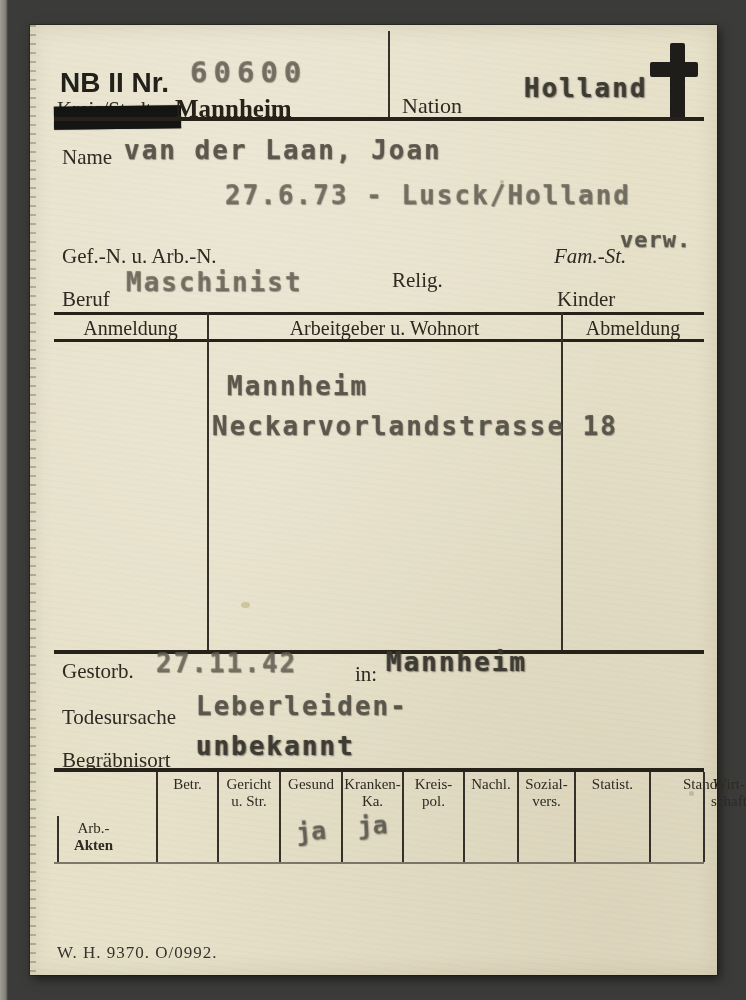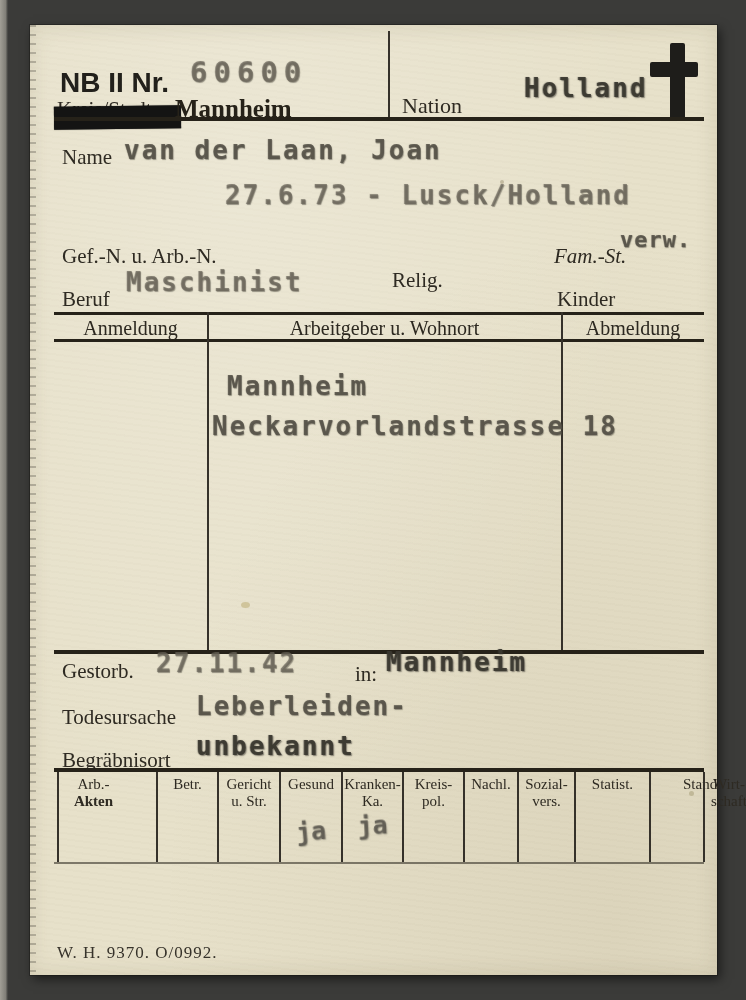--- a/index.html
+++ b/index.html
@@ -121,21 +121,21 @@
   <div class="abs typed typed-dark" style="left:356px;top:622px;">Mannheim</div>
 
   <div class="abs lbl" style="left:32px;top:680px;">Todesursache</div>
   <div class="abs typed" style="left:166px;top:666px;">Leberleiden-</div>
 
   <div class="abs lbl" style="left:32px;top:723px;">Begräbnisort</div>
   <div class="abs typed typed-dark" style="left:166px;top:706px;">unbekannt</div>
 
   <div class="rule-h" style="left:24px;top:743px;width:650px;height:4px;"></div>
   <div id="akten">
-    <div class="cell lbl-sm" style="width:71px;">
+    <div class="cell lbl-sm" style="width:71px;margin-top:44px;">
       <div>Arb.-</div>
       <div class="b">Akten</div>
       <div class="val" style="top:44px;"></div>
     </div>
     <div class="cell lbl-sm" style="width:61px;margin-left:28px;">
       <div>Betr.</div>
       <div></div>
       <div class="val" style="top:44px;"></div>
     </div>
     <div class="cell lbl-sm" style="width:62px;">

